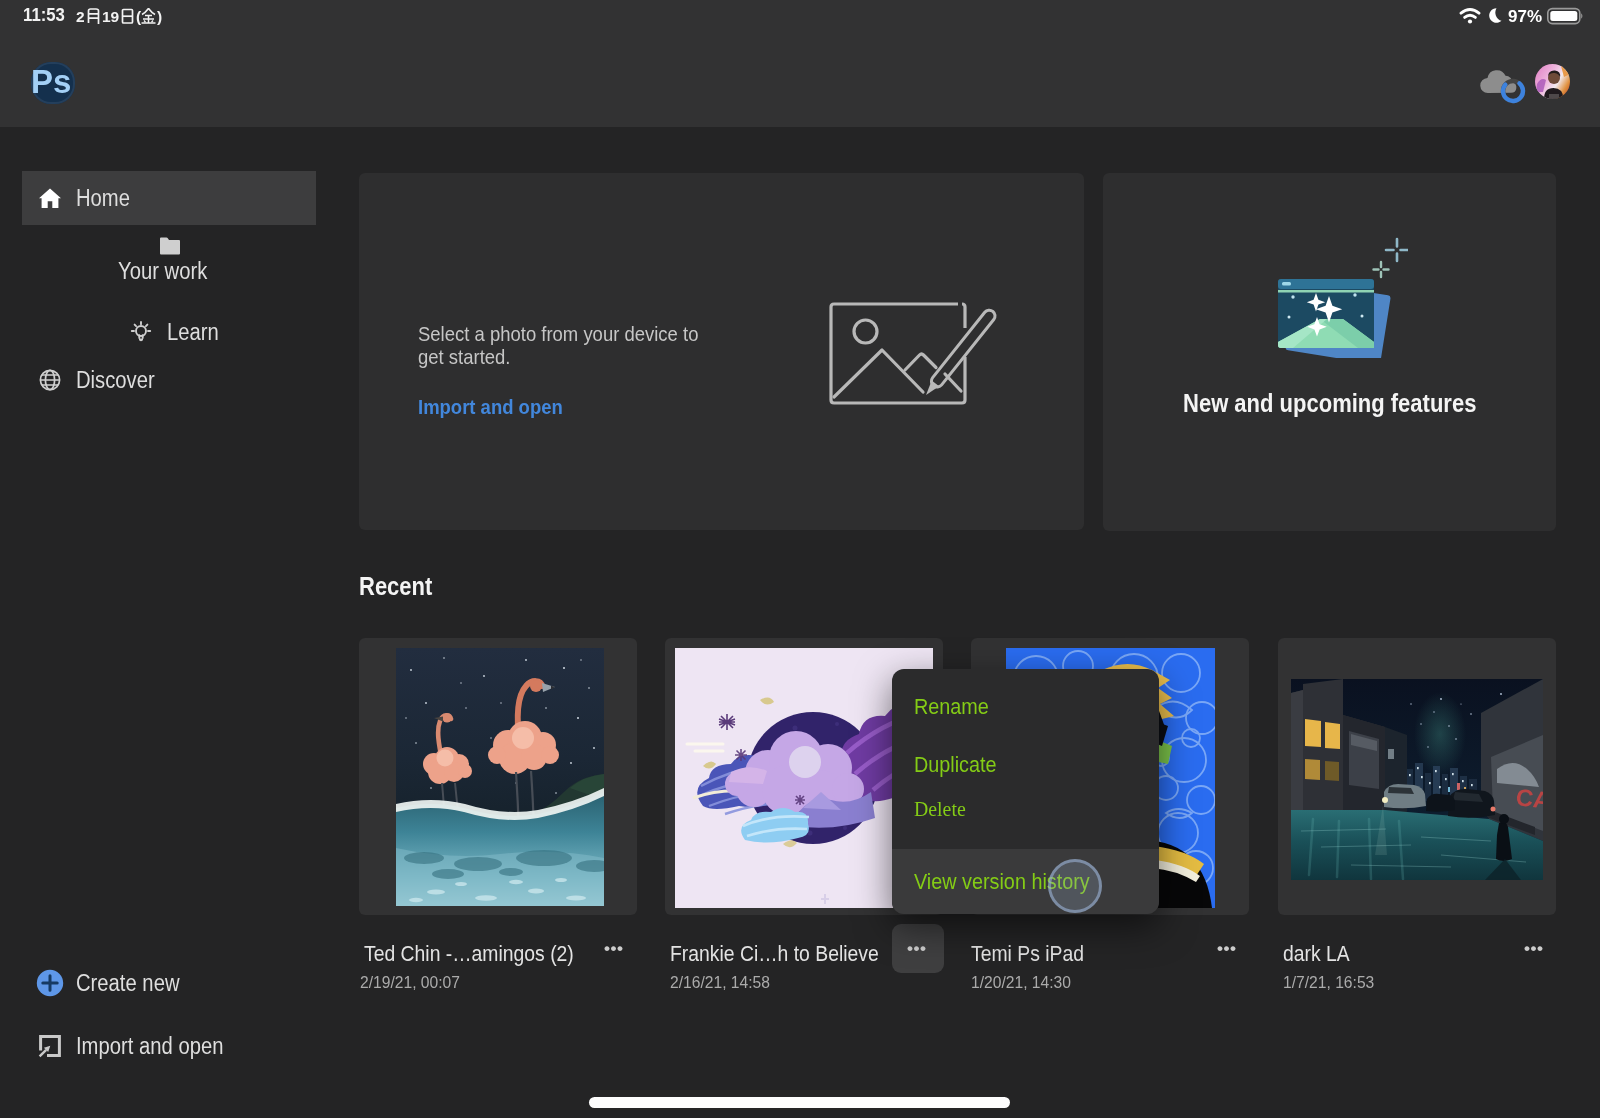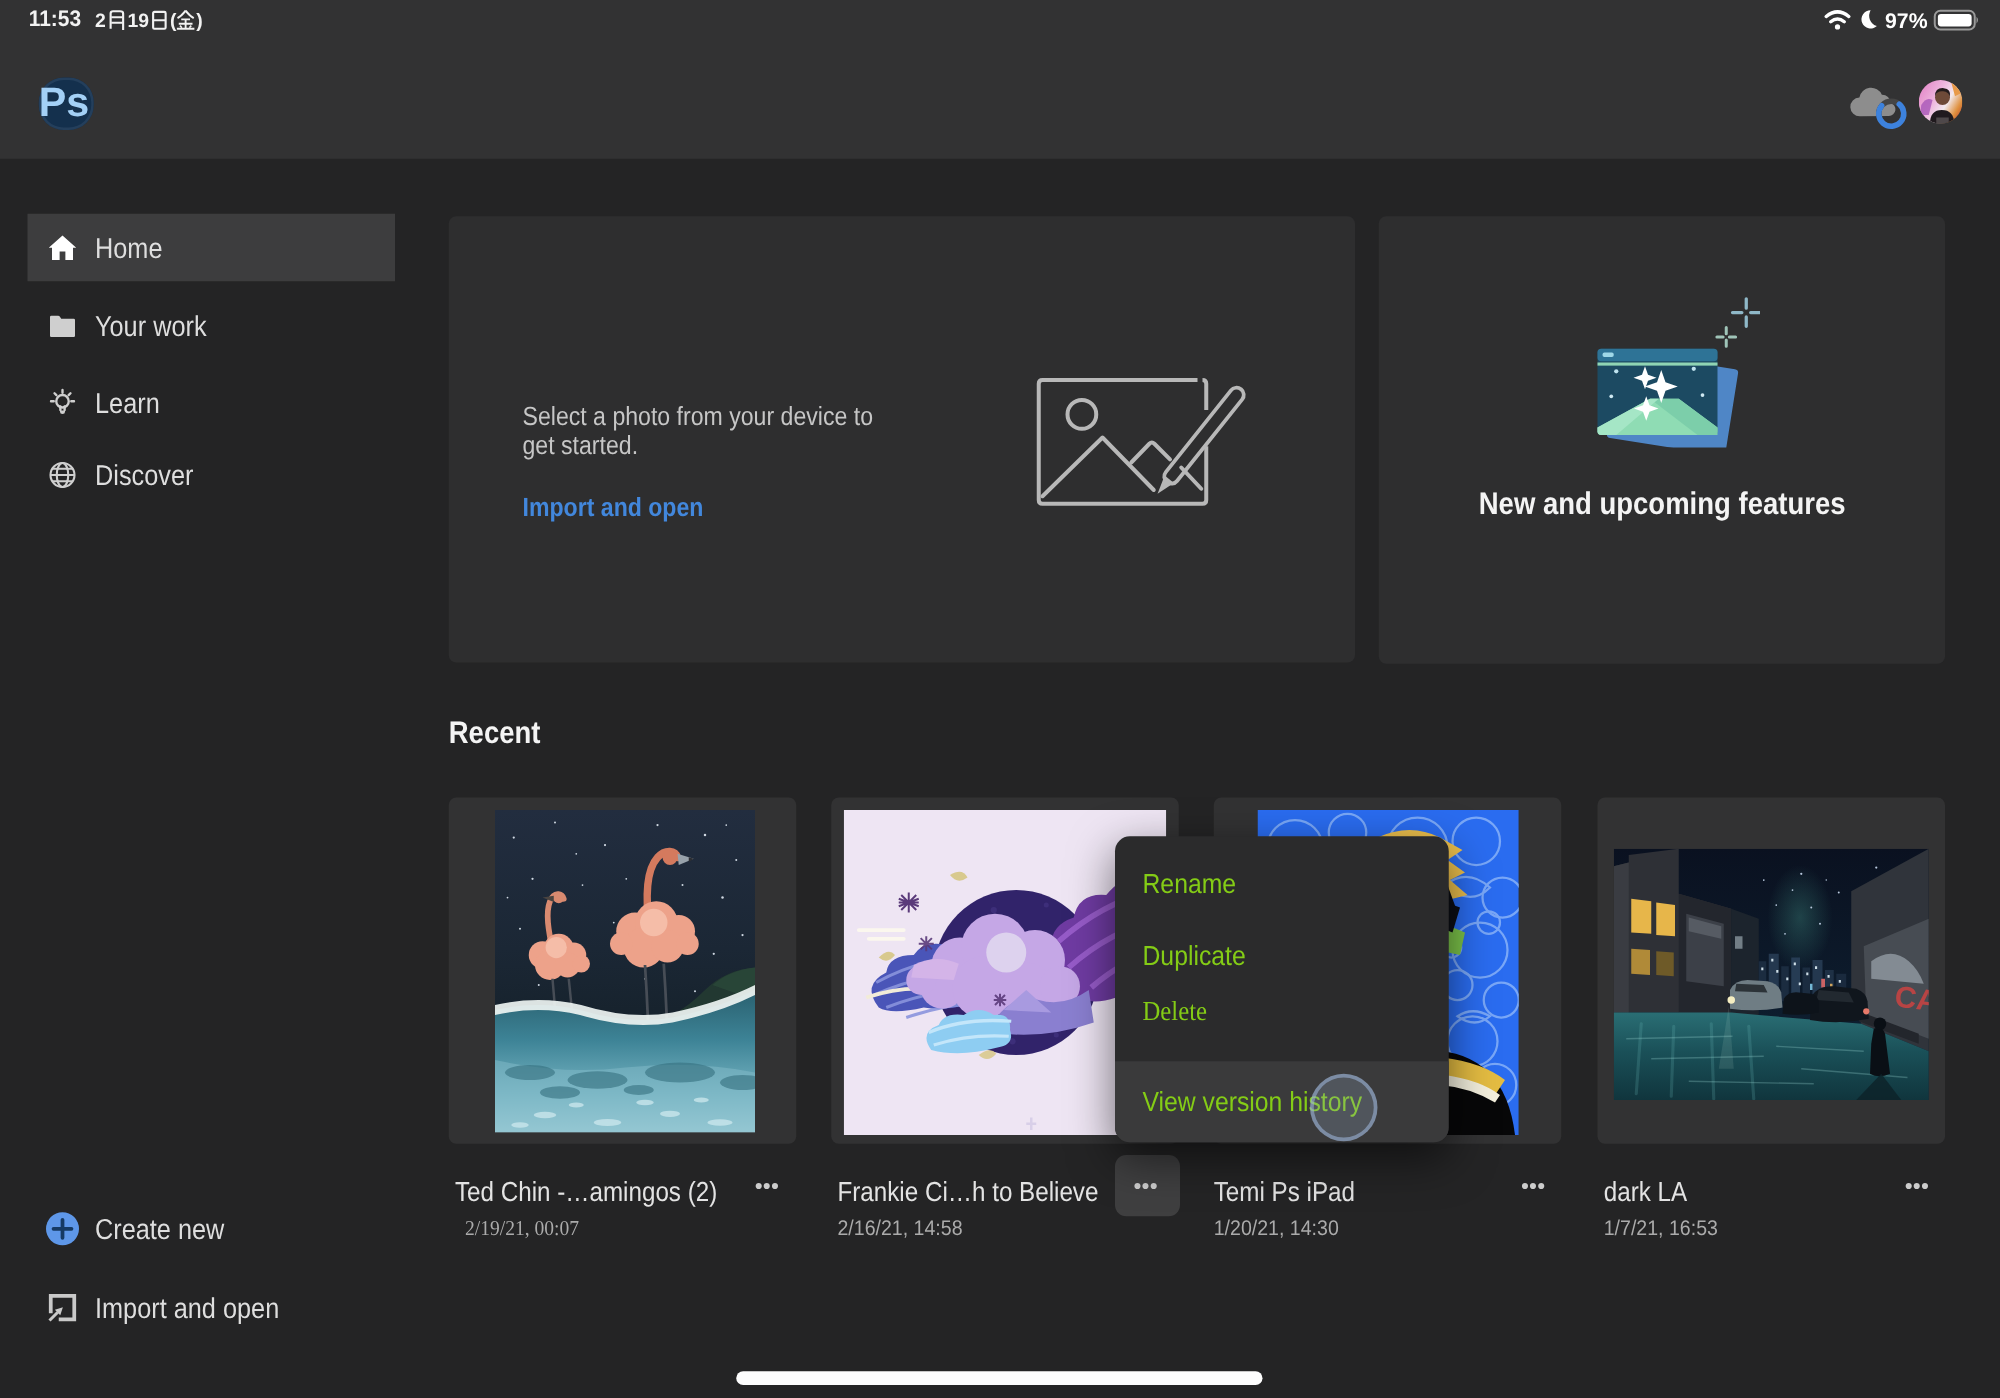--- a/index.html
+++ b/index.html
@@ -99,27 +99,27 @@
   <path d="M14,30 l10,0 0,5 -10,0 z" fill="#4e484a"></path>
 </svg>
 </div>
 
 <div class="navitem navsel" style="top:171px;">
     <span class="ic"><svg width="24" height="24" viewBox="0 0 24 24">
         <path d="M12,2.4 L23,12.2 L20.4,12.2 L20.4,22 L14.3,22 L14.3,15.2 L9.7,15.2 L9.7,22 L3.6,22 L3.6,12.2 L1,12.2 Z" fill="#ffffff"></path>
       </svg></span>
     <span class="sx">Home</span>
   </div>
-<div class="navitem" style="top:234px;">
+<div class="navitem" style="top:234px;flex-direction:column;">
     <span class="ic"><svg width="24" height="24" viewBox="0 0 24 24">
         <path d="M2,4.5 Q2,3.5 3,3.5 L8.5,3.5 Q9.3,3.5 9.8,4.2 L11,6 L21,6 Q22,6 22,7 L22,19.5 Q22,20.5 21,20.5 L3,20.5 Q2,20.5 2,19.5 Z" fill="#cfcfcf"></path>
       </svg></span>
     <span class="sx">Your work</span>
   </div>
-<div class="navitem" style="top:295px;">
+<div class="navitem" style="top:305px;justify-content:center;">
     <span class="ic"><svg width="24" height="24" viewBox="0 0 24 24">
         <g stroke="#cfcfcf" fill="none" stroke-width="1.9" stroke-linecap="round">
           <circle cx="12" cy="11" r="5"></circle>
           <path d="M10.3,15.2 L10.3,18 M13.7,15.2 L13.7,18"></path>
           <path d="M12,2 L12,4.2 M5.6,4.6 L7.1,6.1 M18.4,4.6 L16.9,6.1 M2.8,11 L5,11 M19,11 L21.2,11"></path>
         </g>
         <path d="M10,18.4 L14,18.4 L14,19.4 Q14,21.2 12,21.2 Q10,21.2 10,19.4 Z" fill="#cfcfcf"></path>
       </svg></span>
     <span class="sx">Learn</span>
   </div>
@@ -540,21 +540,21 @@
   <path d="M136,120 q4,-6 12,-5 l10,1 q6,2 6,7 l0,8 q-15,3 -29,1 z" fill="#0d131a"></path>
 
   <path d="M208,144 q7,-3 9,4 l4,32 q-9,4 -16,0 l1,-24 z" fill="#0a0f15"></path>
   <circle cx="213" cy="140" r="5" fill="#0a0f15"></circle>
   <path d="M214,180 l16,21 -36,0 z" fill="#0c2228" opacity="0.8"></path>
 </svg>
 </div>
   </div>
 
 <div class="rtitle" style="left:364px;"><span class="sx">Ted Chin -…amingos (2)</span></div>
-<div class="rdate" style="left:372px;font-family:Liberation Serif, serif;"><span class="sx" style="transform:scaleX(0.92);">2/19/21, 00:07</span></div>
+<div class="rdate" style="left:360px;"><span class="sx" style="transform:scaleX(0.92);">2/19/21, 00:07</span></div>
 <div class="dots" style="left:604px;">•••</div>
 
 <div class="rtitle" style="left:670px;"><span class="sx">Frankie Ci…h to Believe</span></div>
 <div class="rdate" style="left:670px;"><span class="sx" style="transform:scaleX(0.92);">2/16/21, 14:58</span></div>
 <div id="dotsbtn" class="abs" style="left:892px; top:924px; width:52px; height:49px; background:#3f3f40; border-radius:9px;"></div>
 <div class="dots" style="left:907px;">•••</div>
 
 <div class="rtitle" style="left:971px;"><span class="sx">Temi Ps iPad</span></div>
 <div class="rdate" style="left:971px;"><span class="sx" style="transform:scaleX(0.92);">1/20/21, 14:30</span></div>
 <div class="dots" style="left:1217px;">•••</div>

